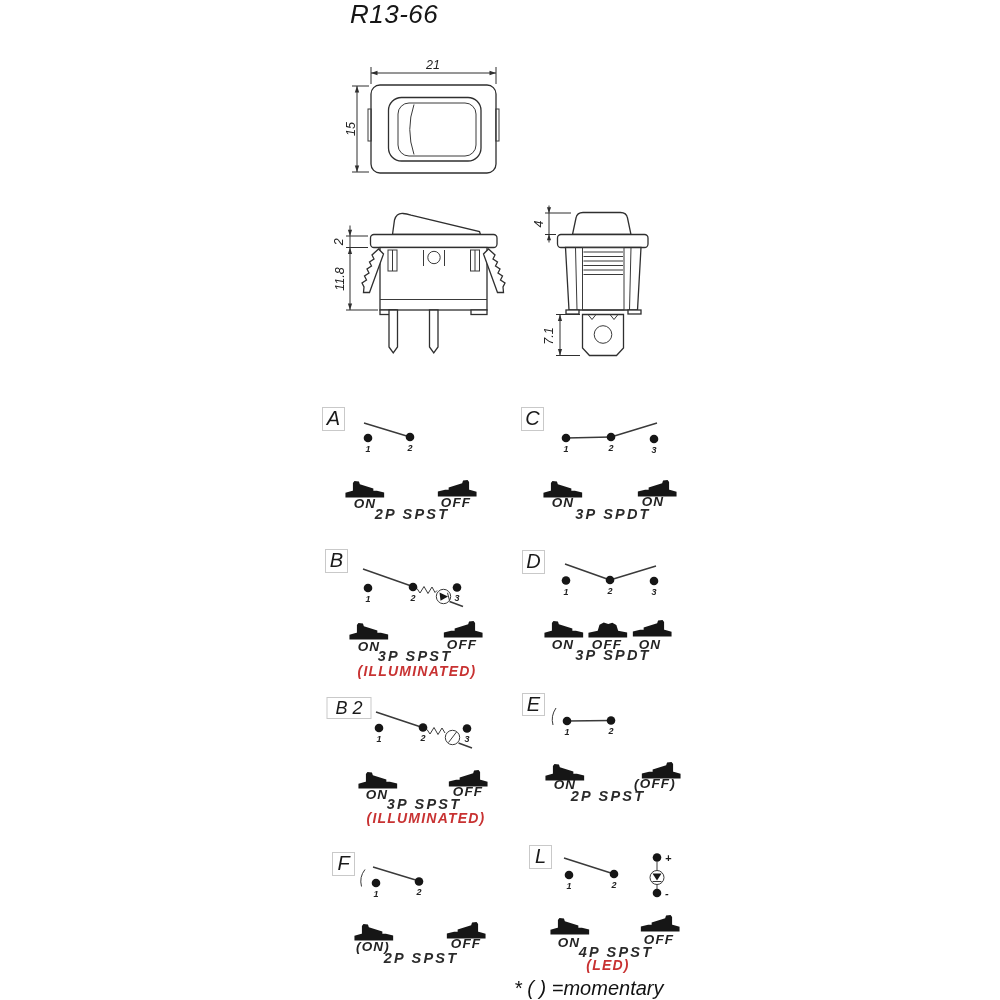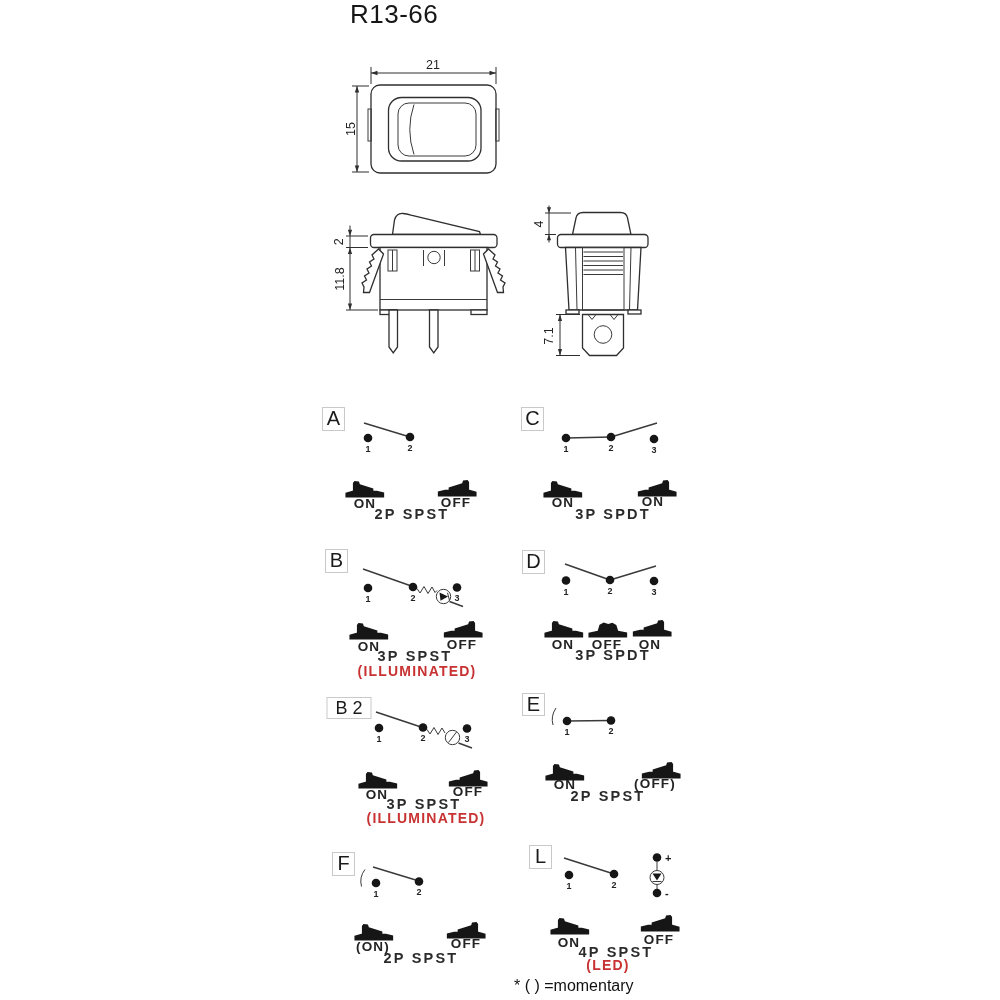--- a/index.html
+++ b/index.html
@@ -1,20 +1,20 @@
 <!DOCTYPE html>
 <html><head>
 <meta charset="utf-8">
 <style>
   html,body{margin:0;padding:0;background:#ffffff;}
   #canvas{position:relative;width:1000px;height:1000px;background:#ffffff;overflow:hidden;
-          font-family:"Liberation Sans", sans-serif;}
+          font-family:"Liberation Sans", sans-serif;font-style:italic;}
   .abs{position:absolute;}
   #title{left:350px;top:0px;font-size:26px;line-height:28px;color:#161616;letter-spacing:0.5px;}
-  #footer{left:514px;top:977px;font-size:16px;color:#111;}
+  #footer{left:514px;top:977px;font-size:20px;color:#111;}
   svg{overflow:visible;}
   svg text{font-family:"Liberation Sans", sans-serif;fill:#1c1c1c;}
   .dimtxt{font-size:12.5px;fill:#222;}
   .lettertxt{font-size:20px;fill:#1a1a1a;}
   .numtxt{font-size:9px;font-weight:bold;fill:#222;}
   .rocklbl{font-size:13.5px;font-weight:bold;letter-spacing:1.2px;fill:#232323;}
   .cap{font-size:14.5px;font-weight:bold;letter-spacing:2.2px;fill:#2b2b2b;}
   .redcap{font-size:14px;font-weight:bold;letter-spacing:1.2px;fill:#c83232;}
   .pm{font-size:11px;font-weight:bold;fill:#1c1c1c;}
   .ink{stroke:#2f2f2f;fill:none;stroke-width:1.3;}

